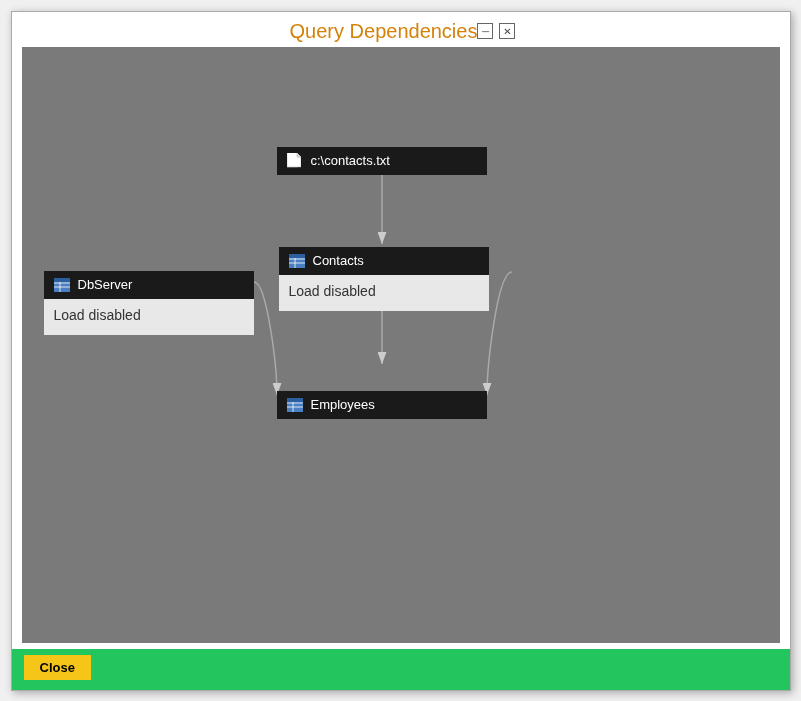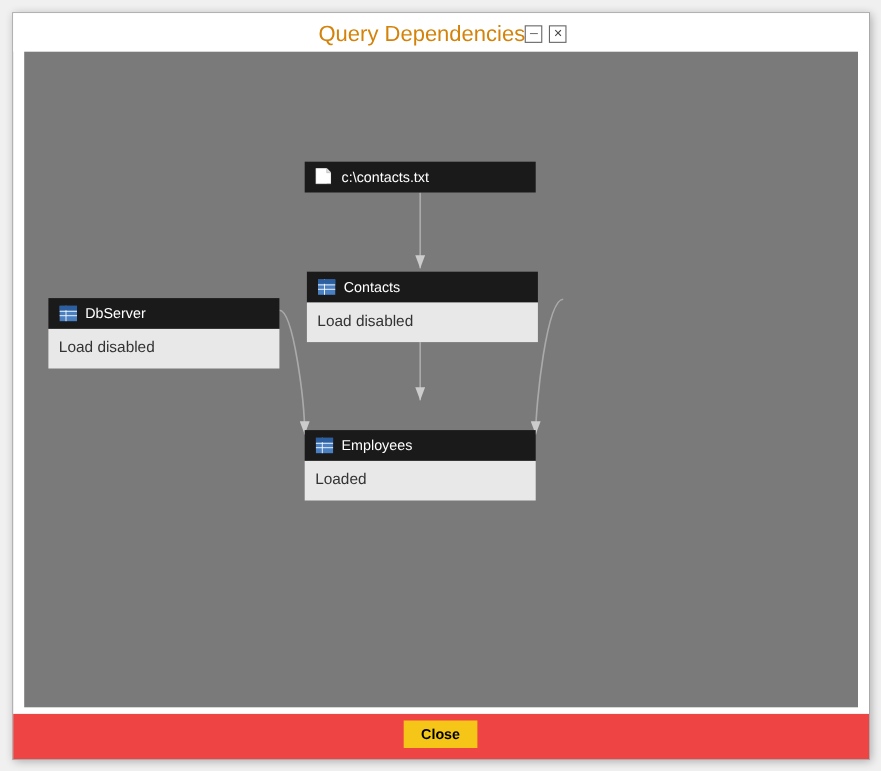--- a/index.html
+++ b/index.html
@@ -55,23 +55,23 @@
     .canvas-area {
       flex: 1;
       background: #7a7a7a;
       margin: 0 10px 6px 10px;
       position: relative;
       overflow: hidden;
     }
     .footer {
       display: flex;
       align-items: center;
-      justify-content: center;
+      justify-content: flex-start;
       padding: 6px 12px 10px 12px;
-      background: #ef4444;
+      background: #22c55e;
     }
     .close-btn {
       background: #f5c518;
       border: none;
       padding: 5px 16px;
       font-size: 13px;
       font-weight: 600;
       cursor: pointer;
       color: #000;
     }
@@ -286,21 +286,20 @@
           <svg class="table-icon-svg" viewBox="0 0 16 14">
             <rect x="0" y="0" width="16" height="14" fill="#4a7fc1"></rect>
             <line x1="0" y1="5" x2="16" y2="5" stroke="white" stroke-width="0.8"></line>
             <line x1="0" y1="9" x2="16" y2="9" stroke="white" stroke-width="0.8"></line>
             <line x1="6" y1="0" x2="6" y2="14" stroke="white" stroke-width="0.8"></line>
             <rect x="0" y="0" width="16" height="4" fill="#2b5fa0"></rect>
           </svg>
         </span>
         <span>Employees</span>
       </div>
-      <div class="node-body">Loaded</div>
     </div>
 
   </div>
 
   <div class="footer">
     <button class="close-btn">Close</button>
   </div>
 </div>
 
 </body></html>

